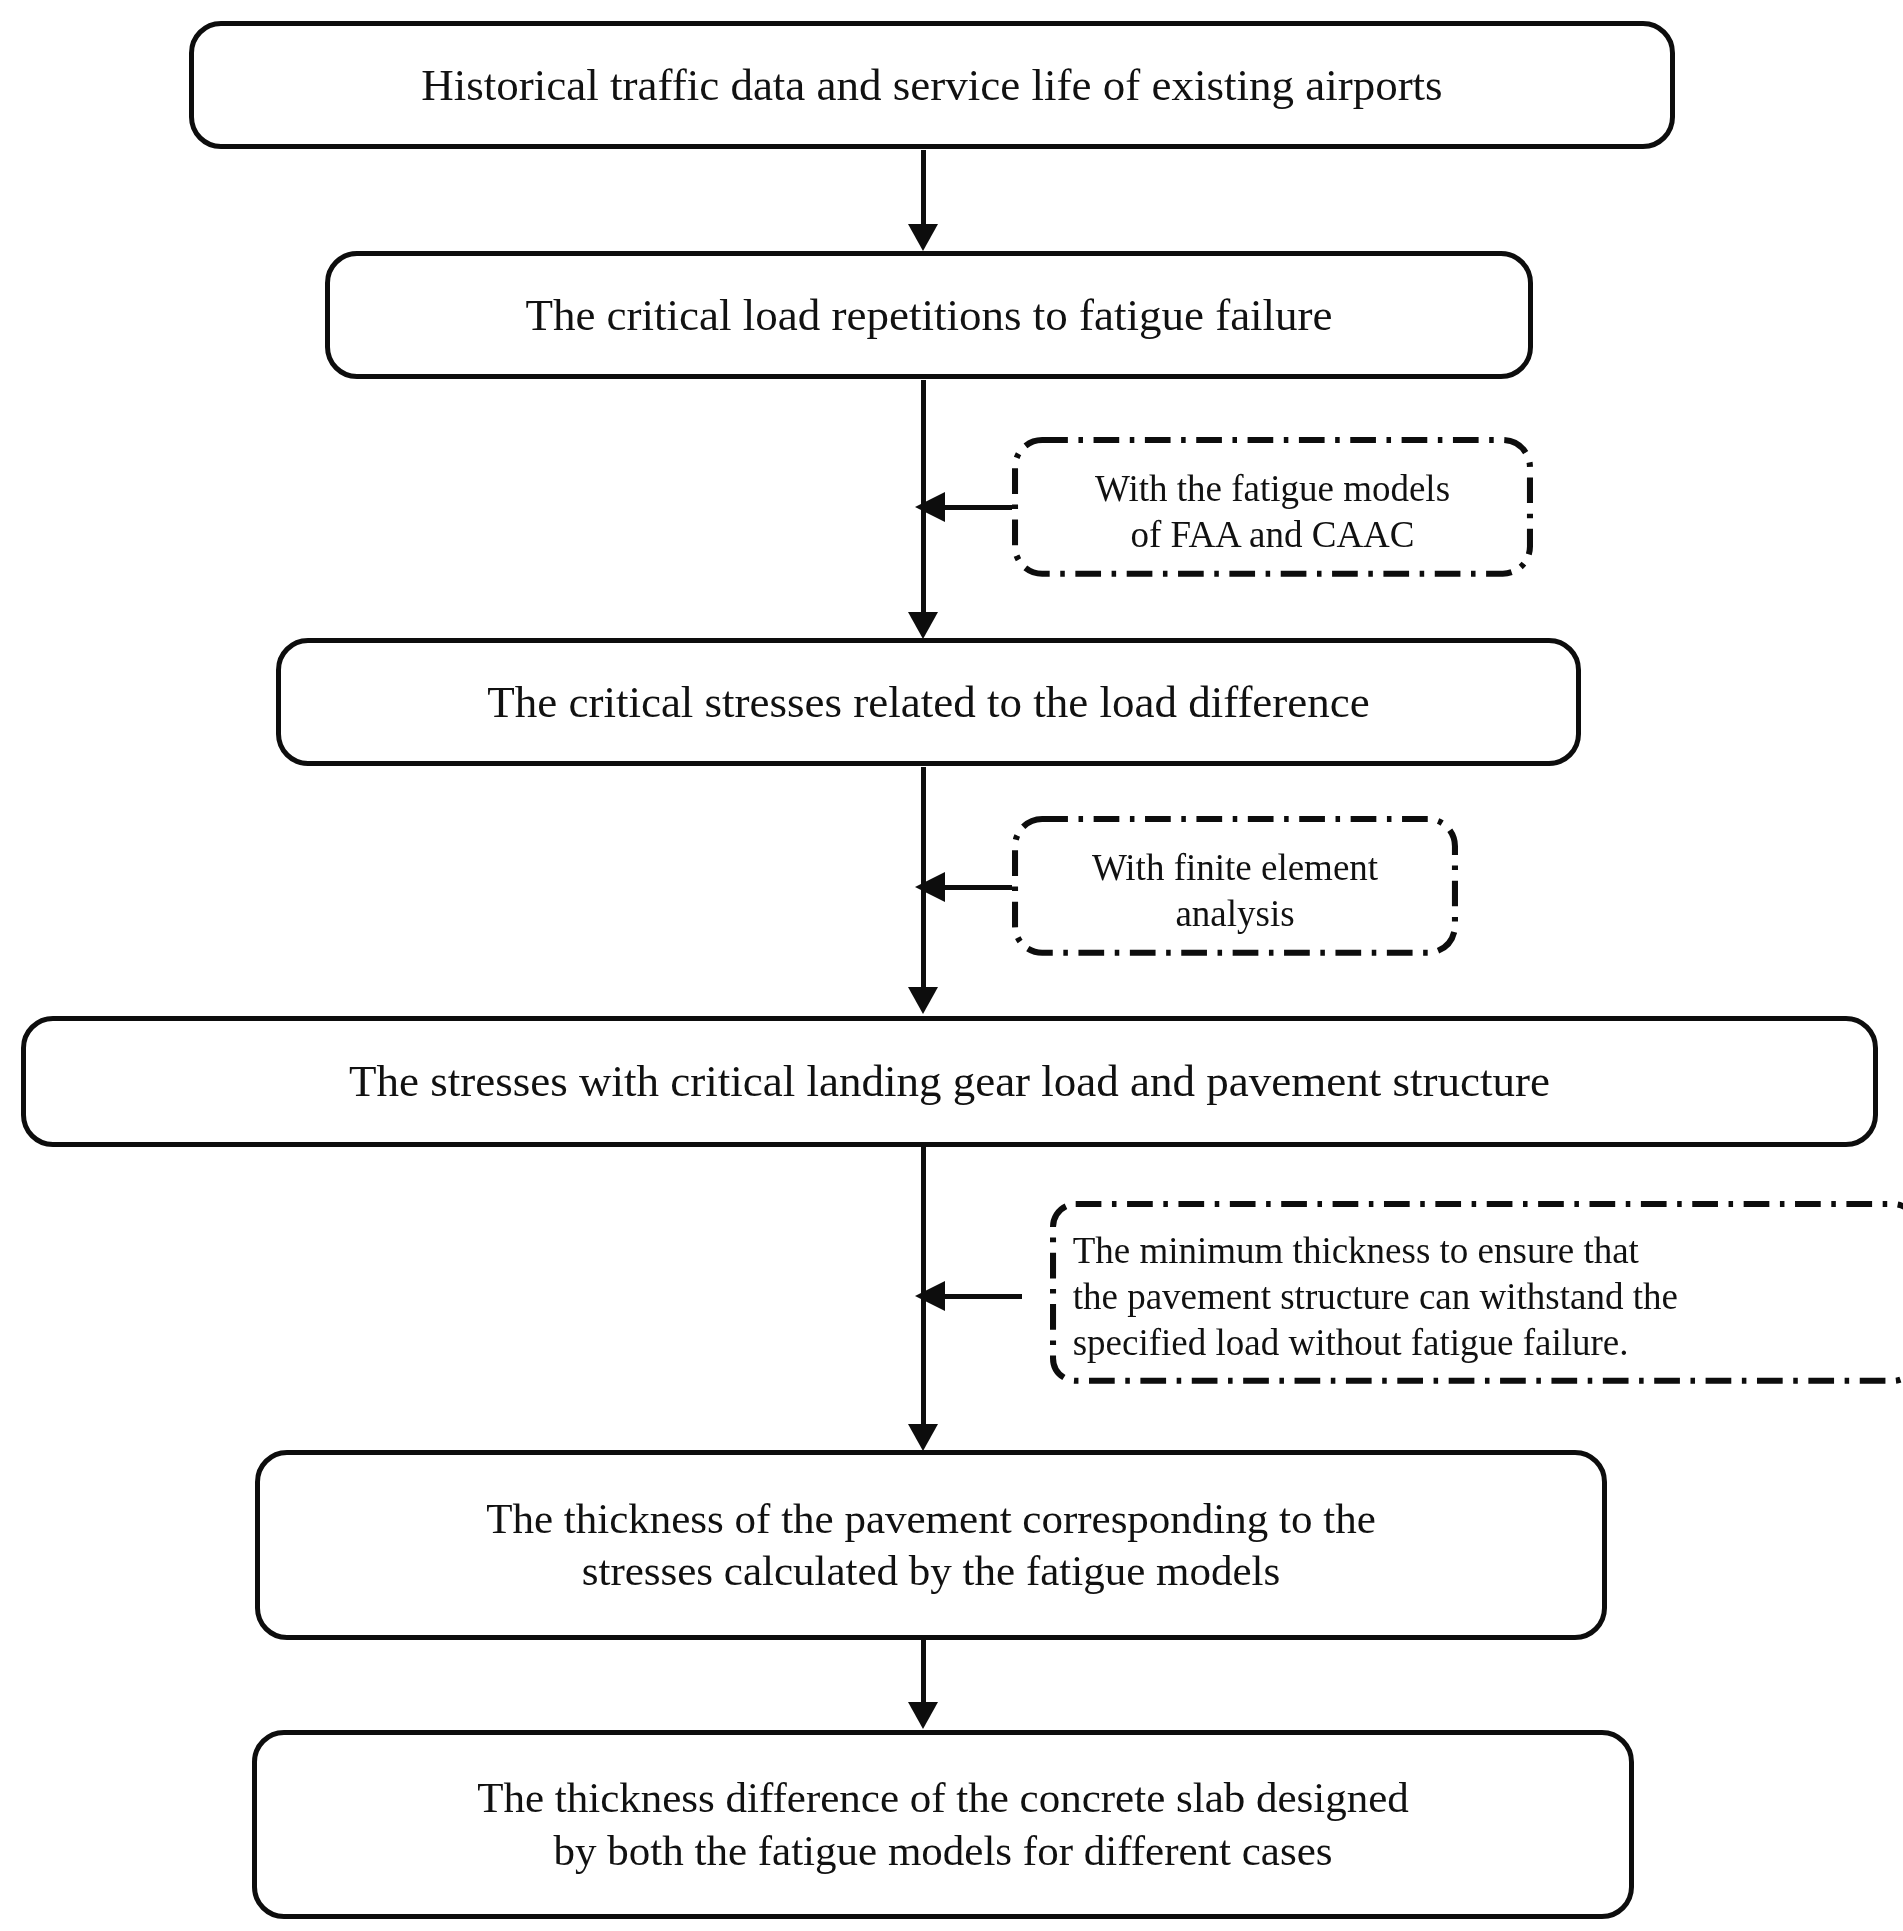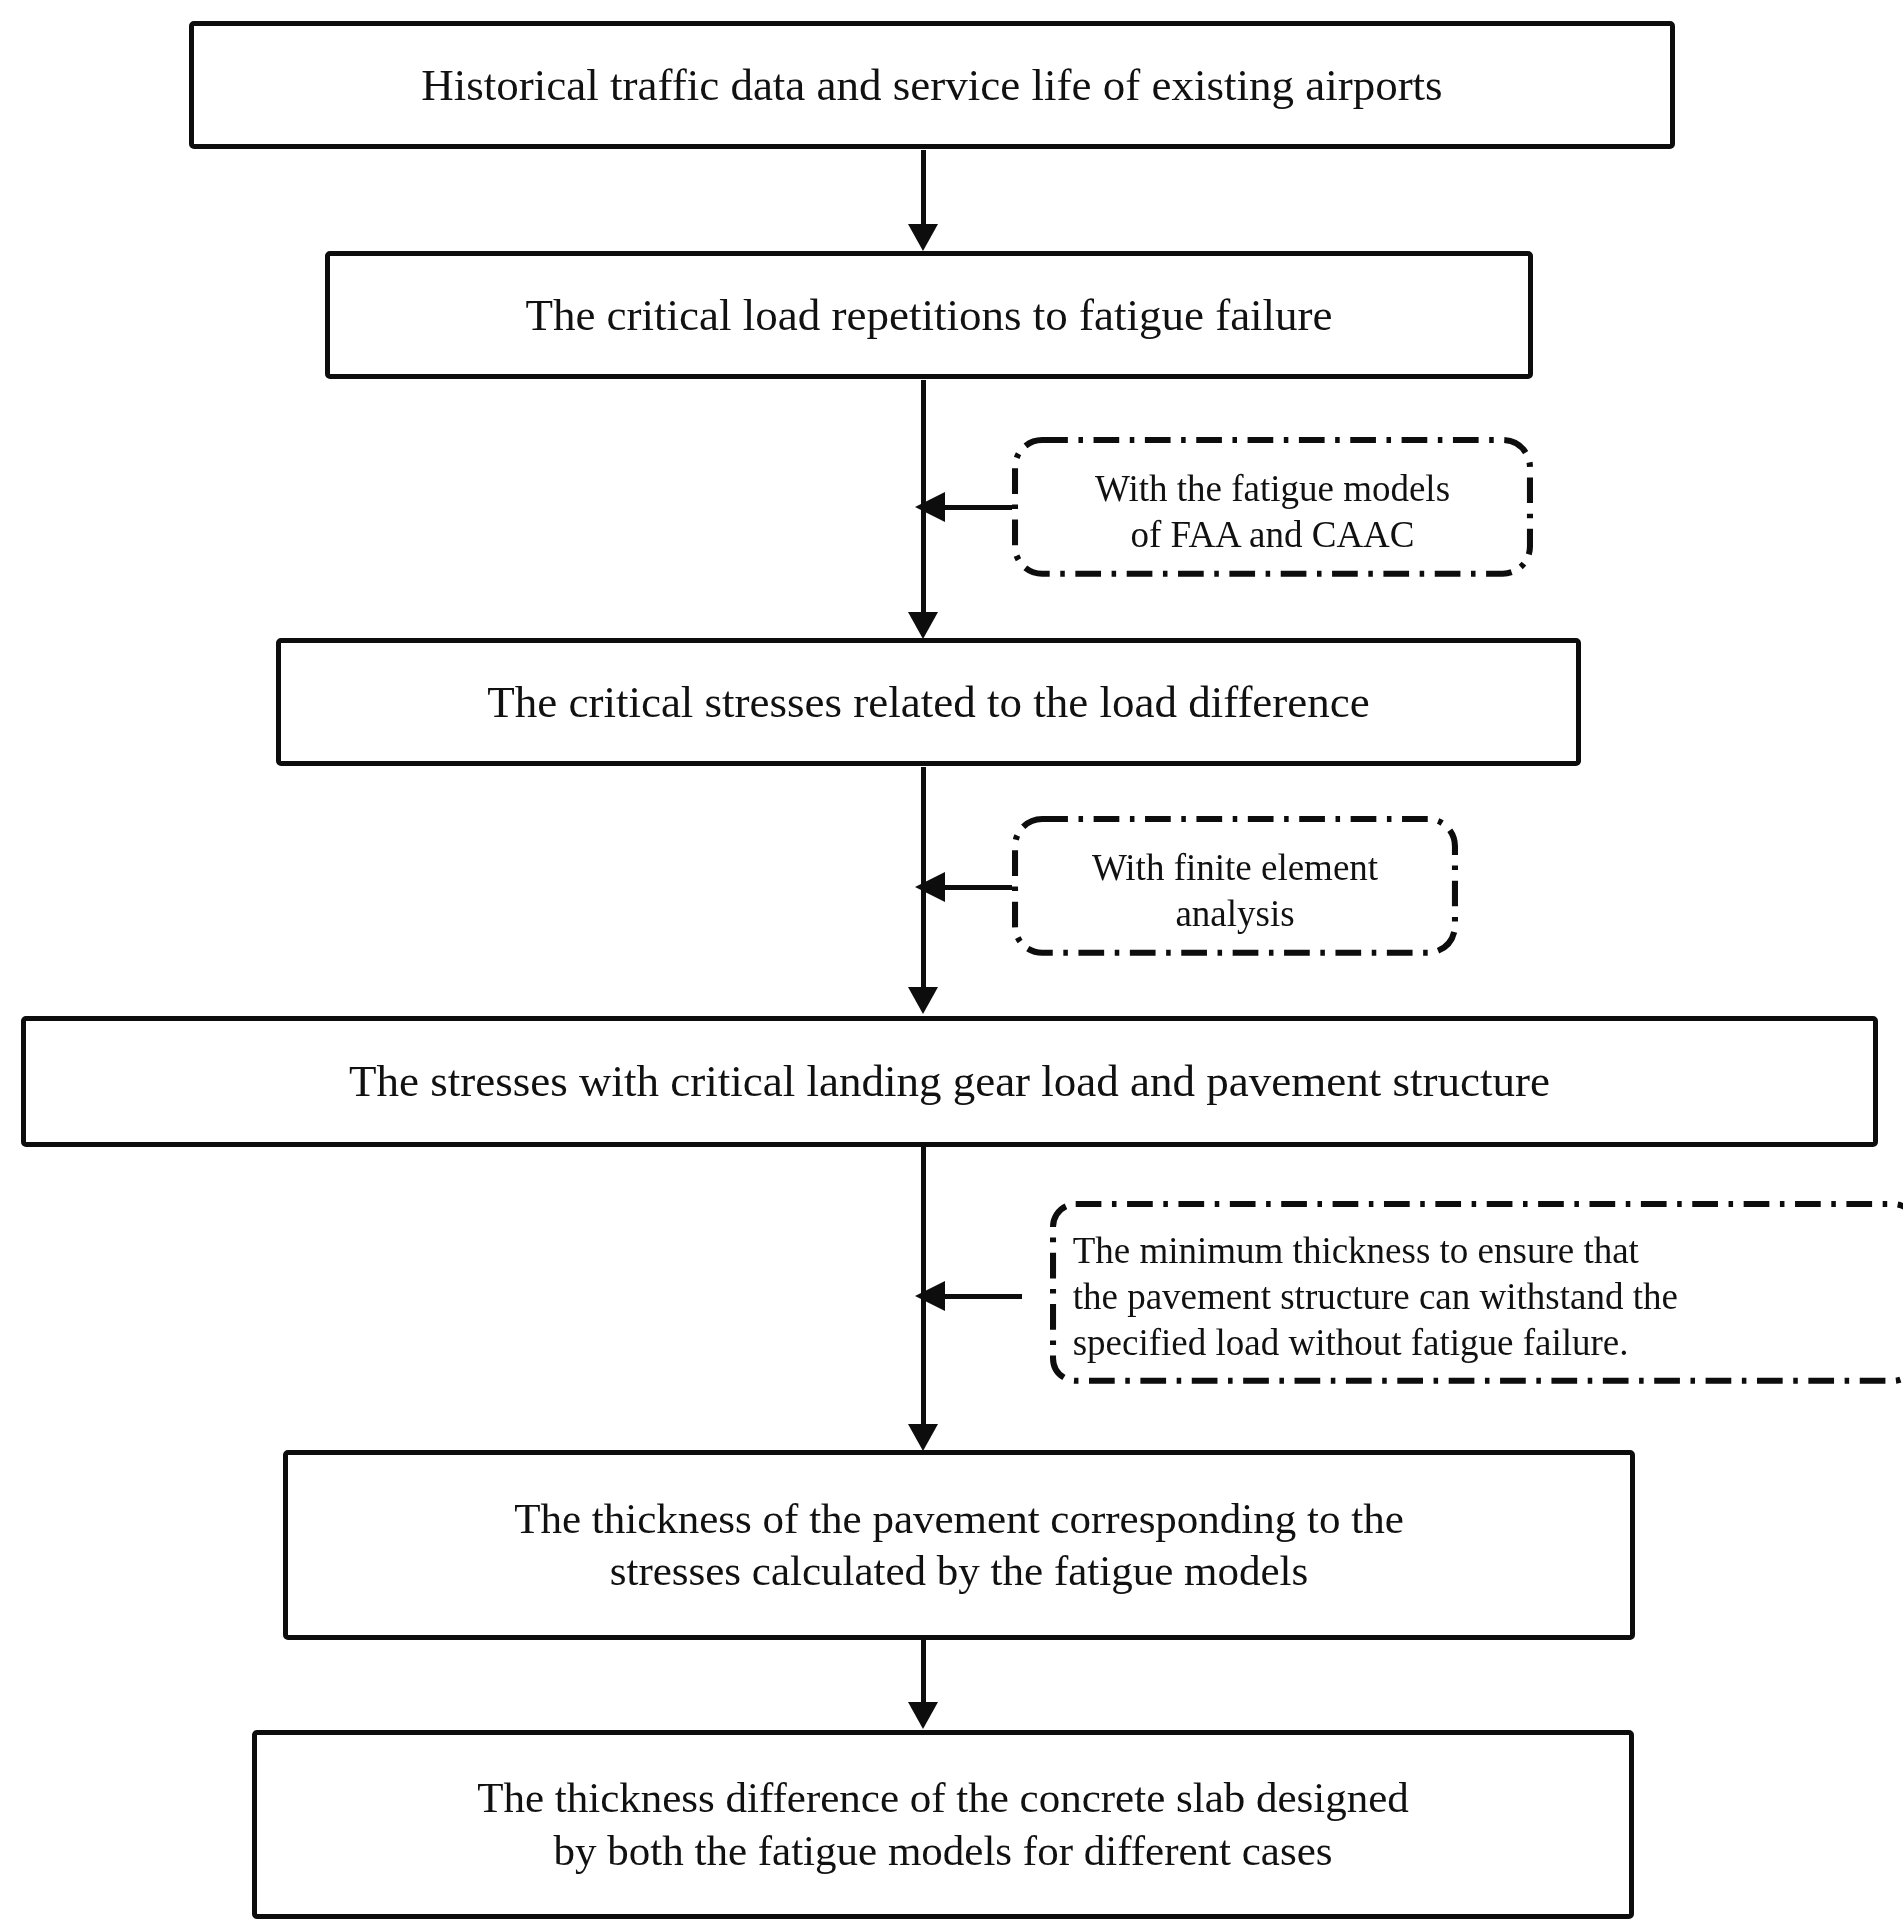--- a/index.html
+++ b/index.html
@@ -14,21 +14,21 @@
     background: #ffffff;
     font-family: "Liberation Serif", "DejaVu Serif", serif;
     overflow: hidden;
   }
 
   
   .node {
     position: absolute;
     box-sizing: border-box;
     border: 5.3px solid #0d0d0d;
-    border-radius: 5px;
+    border-radius: 32px;
     background: #ffffff;
     display: flex;
     align-items: center;
     justify-content: center;
     text-align: center;
     color: #111111;
     line-height: 1.22;
     padding: 4.5px 26px;
   }
   .node .txt {
@@ -161,21 +161,21 @@
     <svg class="dashframe" viewBox="0 0 1150 242" preserveAspectRatio="none">
       <rect x="4" y="4" width="1142" height="234" rx="30" ry="30" fill="none" stroke="#0d0d0d" stroke-width="8" stroke-dasharray="34 14 6 14"></rect>
     </svg>
     <div class="noteinner">
       <div>The minimum thickness to ensure that</div>
       <div>the pavement structure can withstand the</div>
       <div>specified load without fatigue failure.</div>
     </div>
   </div>
 
-  <div class="node fs-med" style="left:255px; top:1450px; width:1352px; height:190px;margin-left:28px;">
+  <div class="node fs-med" style="left:255px; top:1450px; width:1352px; height:190px;">
     <span class="txt">
       <span>The thickness of the pavement corresponding to the</span><br>
       <span>stresses calculated by the fatigue models</span>
     </span>
   </div>
 
   <div class="vline" style="left:921px; top:1640px; height:64px;"></div>
   <div class="arrow-down" style="left:908px; top:1702px;"></div>
 
   <div class="node fs-med" style="left:243px; top:1730px; width:1382px; height:189px;margin-left:9px;">

